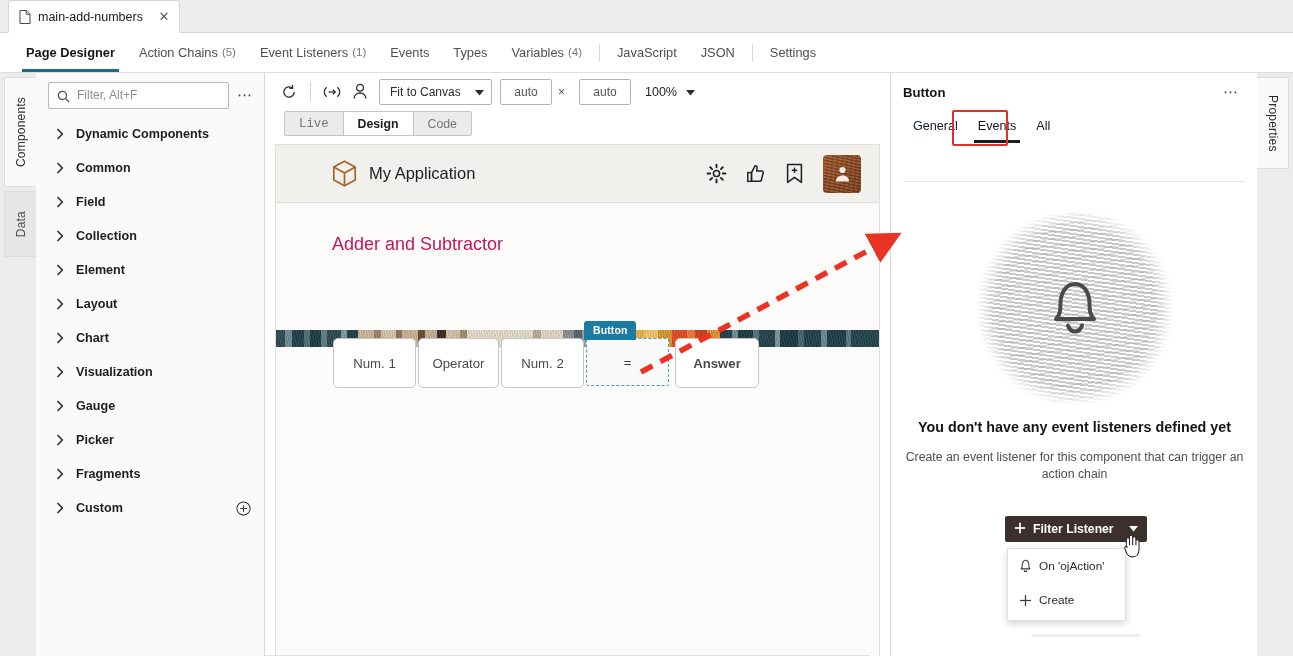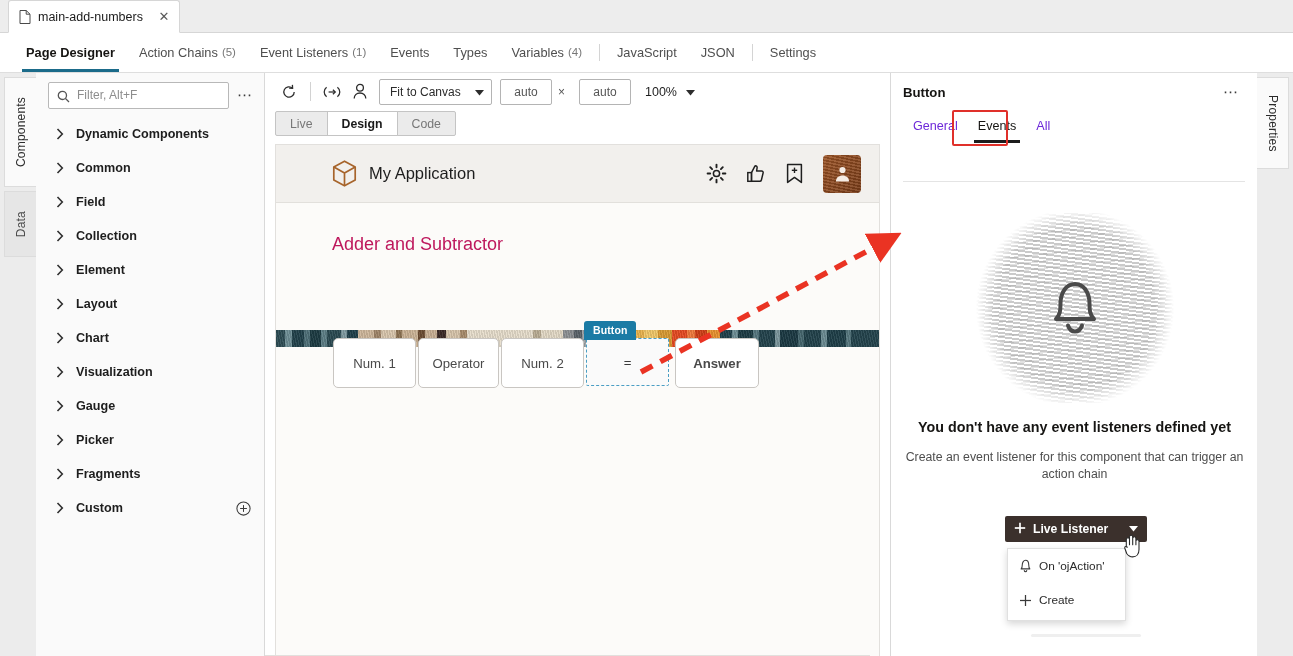--- a/index.html
+++ b/index.html
@@ -112,21 +112,21 @@
   .tb-x { font-size:12px; color:#555; margin:0 6px; }
   .tb-zoom { display:flex; align-items:center; gap:9px; margin-left:14px; font-size:12.5px;
              color:#1e1e1e; cursor:pointer; }
 
   .mode-row { position:absolute; left:10px; top:38px; display:flex; }
   .mode-btn {
     height:25px; padding:0 14px; border:1px solid #c4c4c4; background:#ebebeb;
     font-size:12.3px; color:#777; display:flex; align-items:center; cursor:pointer;
     margin-left:-1px;
   }
-  .mode-btn:first-child { margin-left:0; border-radius:2px 0 0 2px; }
+  .mode-btn:first-child { margin-left:9px; border-radius:2px 0 0 2px;font-family:Liberation Mono, monospace; }
   .mode-btn:last-child  { border-radius:0 2px 2px 0; }
   .mode-btn.active { background:#fff; color:#1b1b1b; font-weight:bold; }
 
   .canvas-wrap {
     position:absolute; left:10px; top:71px; width:605px; height:512px;
     background:#fcfbf9; border:1px solid #e2e0dd; border-bottom:none; overflow:hidden;
   }
   .app-header {
     height:58px; background:#f2f0ed; border-bottom:1px solid #e2e0dc;
     display:flex; align-items:center; padding:0 18px 0 56px;
@@ -199,21 +199,21 @@
   .rightrail .vtab { left:0; width:32px; border:1px solid #dcdcdc; border-left:none; }
   .vtab-props { top:4px; height:92px; background:#fafafa; }
 
   .props { position:absolute; left:890px; top:73px; width:367px; height:583px;
            background:#fff; border-left:1px solid #d9d9d9; }
   .props-head { display:flex; align-items:center; height:38px; padding:0 14px 0 12px; }
   .props-head .ttl { font-size:13.2px; font-weight:bold; color:#161513; }
   .props-head .dots-btn { margin-left:auto; }
   .props-tabs { position:relative; height:34px; padding-left:12px; display:flex; align-items:flex-start; }
   .ptab { position:relative; height:30px; padding:0 10px; display:flex; align-items:center;
-          font-size:12.6px; color:#6d28d9; cursor:pointer; }
+          font-size:12.6px; color:#0f172a; cursor:pointer; }
   .ptab.active { color:#161513; }
   .ptab.active::after { content:""; position:absolute; left:6px; right:6px; bottom:-2px; height:3px; background:#1d1d1d; }
   .ptab-hl {
     position:absolute; left:952px; top:110px; width:56px; height:36px;
     border:2px solid #e0302a; border-radius:2px; z-index:30; pointer-events:none;
   }
   .props-divider { position:absolute; left:12px; right:12px; top:108px; height:1px; background:#e4e4e4; }
 
   .empty { position:absolute; left:0; top:120px; width:367px; text-align:center; }
   .empty-illu { width:200px; height:190px; margin:20px auto 0; position:relative; }
@@ -593,21 +593,21 @@
     <div class="props-bottom-line" style="left:140px;top:561px"></div>
   </div>
 
   <div class="ev-btn">
     <span>
       <svg width="12" height="12" viewBox="0 0 12 12">
           <line x1="6" y1="0.8" x2="6" y2="11.2" stroke="#fff" stroke-width="1.7"></line>
           <line x1="0.8" y1="6" x2="11.2" y2="6" stroke="#fff" stroke-width="1.7"></line>
         </svg>
     </span>
-    <span>Live Listener</span>
+    <span>Filter Listener</span>
     <span class="car">
       <svg width="9" height="6" viewBox="0 0 9 6">
           <polygon points="0,0 9,0 4.5,5.6" fill="#fff"></polygon>
         </svg></span>
   </div>
 
   <div class="ev-menu">
     <div class="mi">
       <span class="mic">
         <svg width="13" height="14" viewBox="0 0 14 15">

